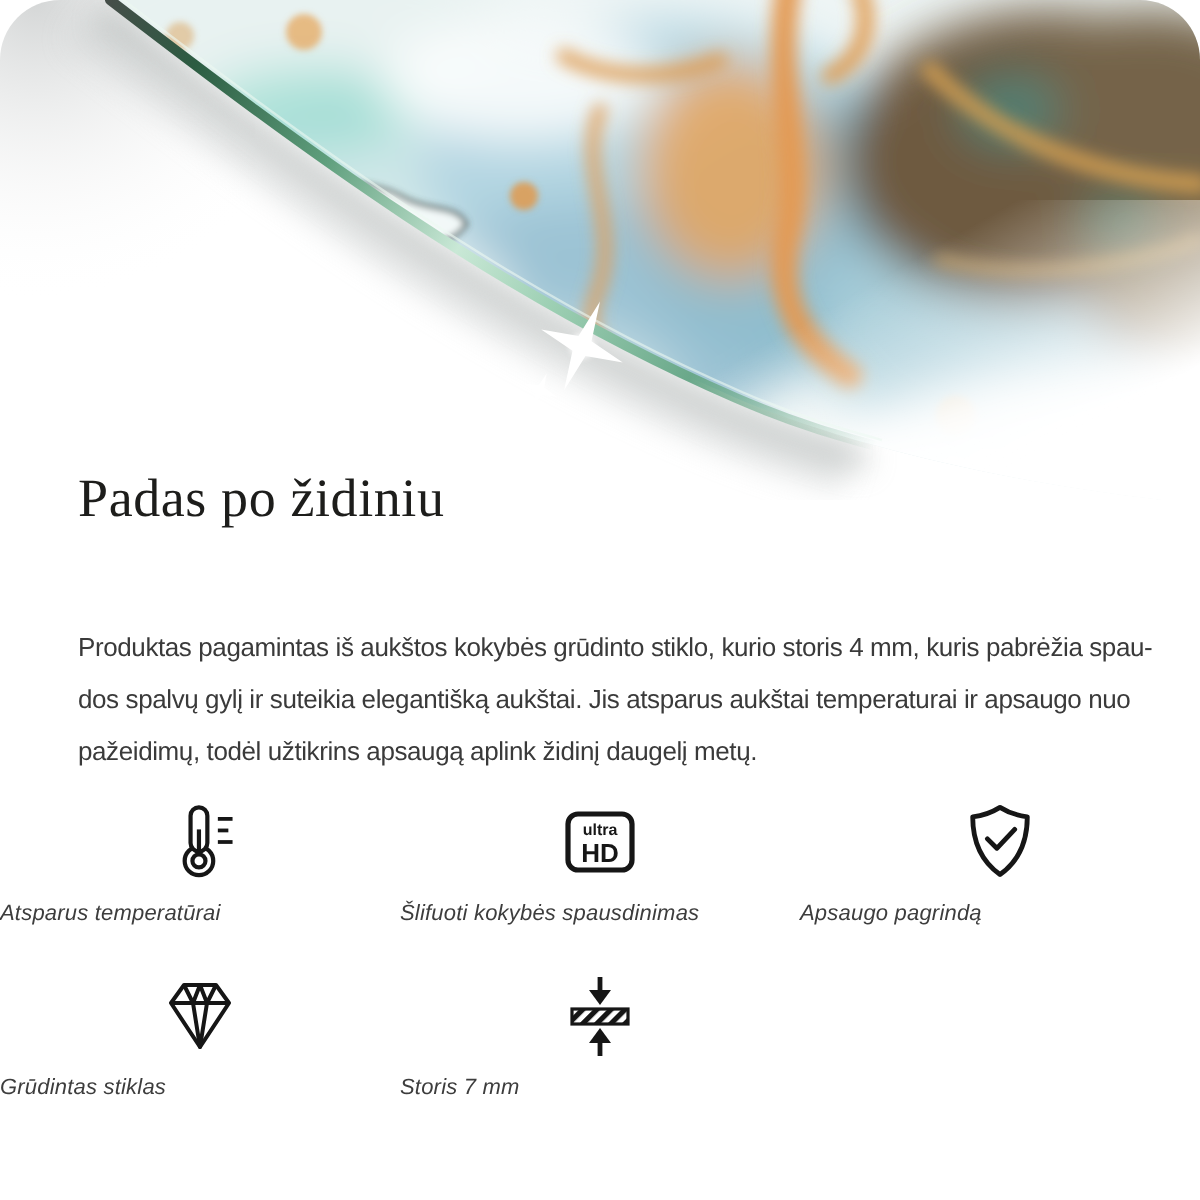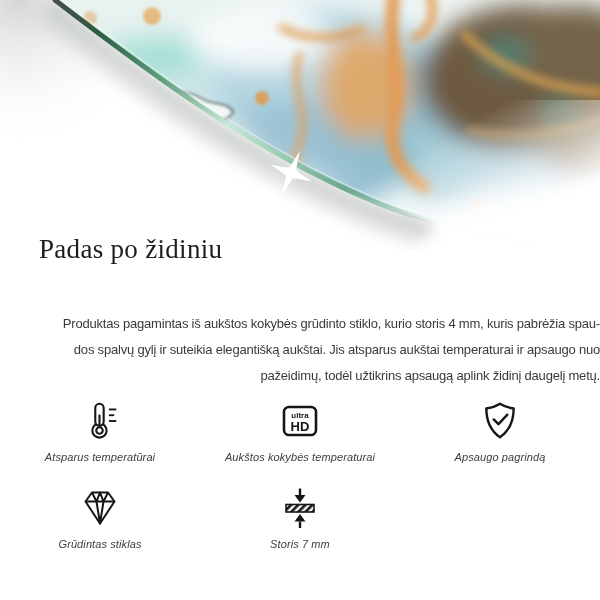--- a/index.html
+++ b/index.html
@@ -1,37 +1,38 @@
 <!DOCTYPE html>
 <html><head>
 <meta charset="utf-8">
 <style>
   html,body{margin:0;padding:0;background:#ffffff;}
   .stage{
     position:relative;width:600px;height:600px;background:#ffffff;overflow:hidden;
     font-family:"Liberation Sans", sans-serif;
+    border-radius:30px;
   }
   .hero{position:absolute;top:0;left:0;width:600px;height:250px;}
   .hero svg{display:block;}
   .title{
     position:absolute;left:39px;top:231px;
     font-family:"Liberation Serif", serif;
     font-size:27px;line-height:36.5px;color:#1d1d1b;letter-spacing:.3px;
     font-weight:400;margin:0;
   }
   .para{
     position:absolute;left:39px;top:311px;width:561px;
     font-size:13px;line-height:25.8px;color:#3a3a3a;letter-spacing:-.2px;
   }
-  .para .pline{white-space:nowrap;text-align:right;}
+  .para .pline{white-space:nowrap;}
   .features{
     position:absolute;left:0;top:398px;width:600px;
     display:grid;grid-template-columns:repeat(3,1fr);row-gap:22px;
   }
-  .feature{display:flex;flex-direction:column;align-items:center;}
+  .feature{display:flex;flex-direction:column;}
   .ficon{height:46px;display:flex;align-items:center;justify-content:center;}
   .flabel{margin-top:7px;font-size:11px;color:#3d3d3d;letter-spacing:.1px;font-style:italic;}
   .ficon svg{display:block;}
 </style>
 </head>
 <body>
 
 <div class="stage">
 
   <div class="hero">
@@ -158,21 +159,21 @@
     </div>
 
     <div class="feature">
       <div class="ficon">
         <svg width="42" height="42" viewBox="0 0 42 42">
           <rect x="5" y="7" width="32" height="28" rx="5" fill="none" stroke="#161616" stroke-width="2.6"></rect>
           <text x="21" y="17.5" text-anchor="middle" font-size="8" font-weight="700" fill="#161616" font-family="Liberation Sans, sans-serif">ultra</text>
           <text x="21" y="31" text-anchor="middle" font-size="13" font-weight="700" fill="#161616" font-family="Liberation Sans, sans-serif">HD</text>
         </svg>
       </div>
-      <div class="flabel">Aukštos kokybės temperaturai</div>
+      <div class="flabel">Šlifuoti kokybės spausdinimas</div>
     </div>
 
     <div class="feature">
       <div class="ficon">
         <svg width="42" height="42" viewBox="0 0 40 40" fill="none" stroke="#161616" stroke-width="2.3" stroke-linejoin="round" stroke-linecap="round">
           <path d="M20,3.5 C24,6 28.5,7.5 33,8 C33,20 28.5,29.5 20,35.5 C11.5,29.5 7,20 7,8 C11.5,7.5 16,6 20,3.5 Z"></path>
           <path d="M14,18.5 L18.5,23 L27,14"></path>
         </svg>
       </div>
       <div class="flabel">Apsaugo pagrindą</div>

